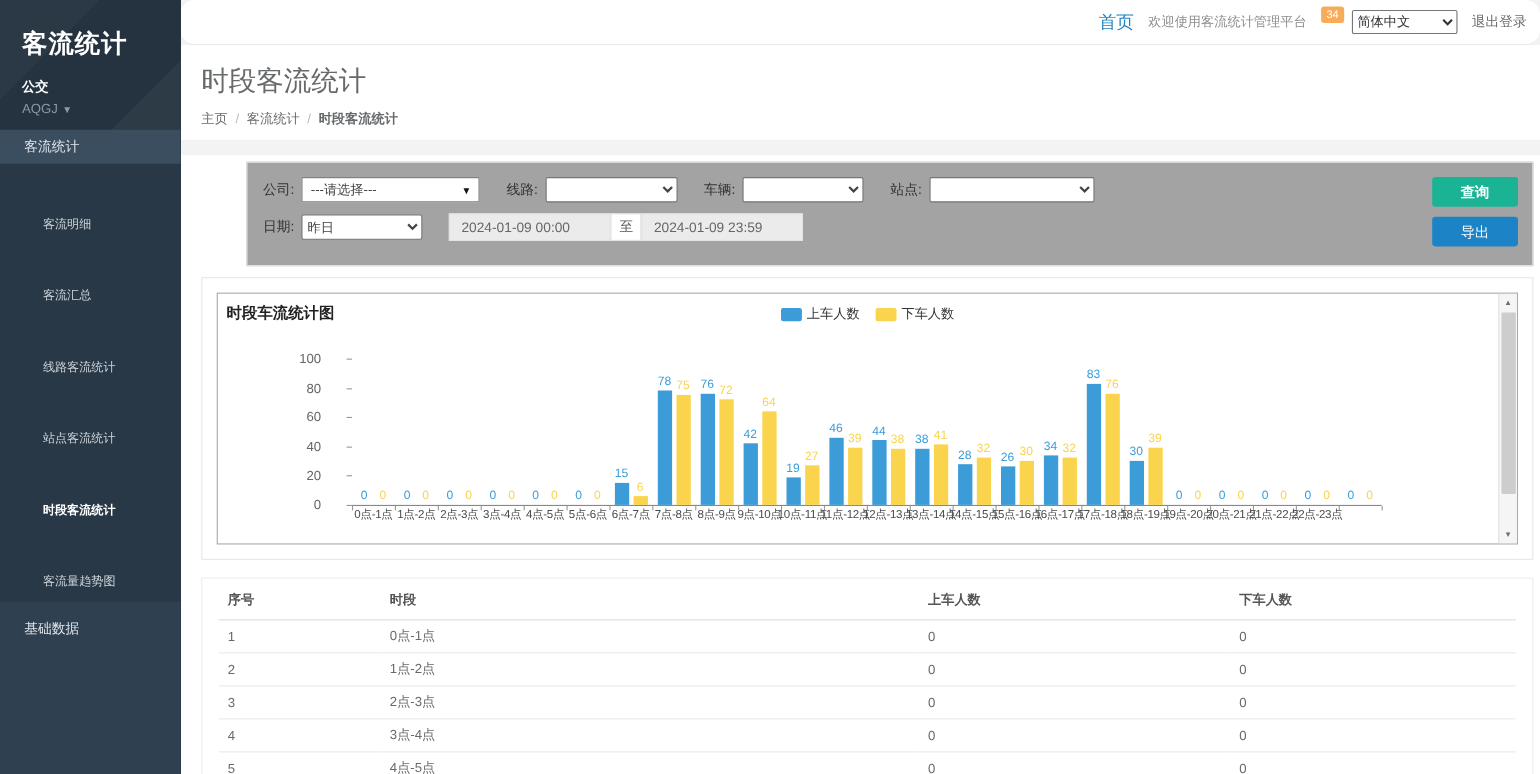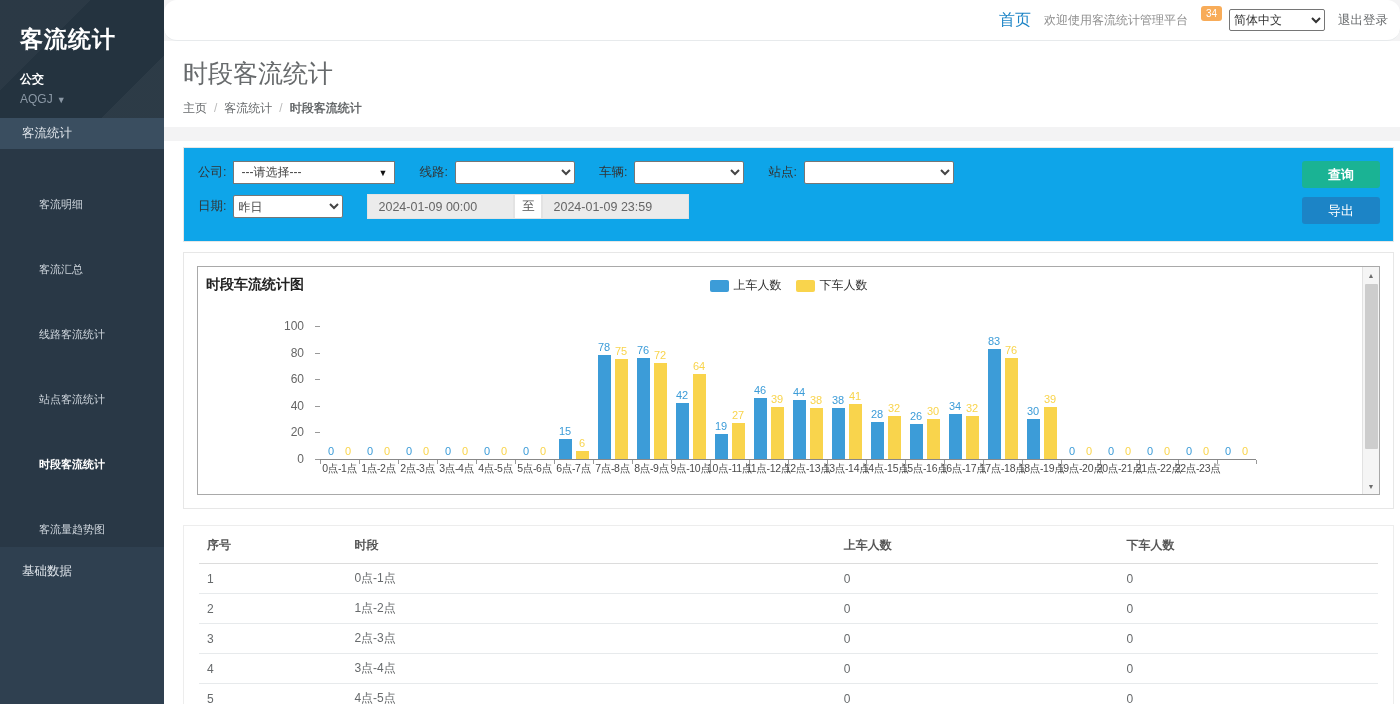--- a/index.html
+++ b/index.html
@@ -34,21 +34,21 @@
   .page-heading { background:#fff; padding:16px 0 10px 19px; margin-bottom:14px; }
   .page-title { font-size:25px; font-weight:400; color:#676a6c; }
   .breadcrumb { margin-top:10px; font-size:12px; color:#676a6c; }
   .breadcrumb .sep { color:#bbb; margin:0 7px; }
   .breadcrumb .crumb { color:#676a6c; cursor:pointer; text-decoration:none; }
   .breadcrumb .current { font-weight:bold; }
 
   .content { background:#fff; min-height:582px; padding:6px 6px 0 19px; }
 
   
-  .filter-card { position:relative; border:1px solid #e7e7e7; background:#0ea5e9; padding:13px 14px 12px 14px; }
+  .filter-card { position:relative; border:1px solid #e7e7e7; background:#a3a3a3; padding:13px 14px 12px 14px;margin-left:41px; }
   .filter-row { display:flex; align-items:center; margin-bottom:10px; }
   .filter-row:last-child { margin-bottom:0; }
   .f-label { font-size:12.5px; color:#333; margin-right:7px; }
   .fake-select { width:162px; height:23px; border:1px solid #767676; background:#fff; display:flex; align-items:center; justify-content:space-between; padding:0 7px; font-size:12px; color:#444; cursor:pointer; margin-right:24px; }
   .fake-select .tri { font-size:9px; color:#111; }
   select.f-select { height:23px; border:1px solid #767676; background:#fff; font-size:12px; color:#444; font-family:inherit; margin-right:24px; border-radius:2px; }
   .w120 { width:120px; } .w110 { width:110px; } .w150 { width:150px; }
   .date-input { height:25px; background:#ebebeb; border:1px solid #e3e3e3; color:#666; font-size:12.5px; padding:0 10px; width:147px; font-family:inherit; }
   .to-box { height:25px; border:1px solid #e3e3e3; background:#fff; color:#555; font-size:12.5px; width:28px; display:flex; align-items:center; justify-content:center; }
   .filter-actions { position:absolute; right:13px; top:13px; display:flex; flex-direction:column; gap:9px; }
@@ -59,21 +59,21 @@
   
   .chart-card { margin-top:10px; border:1px solid #e7e7e7; background:#fff; padding:13px; }
   .chart-box { position:relative; border:1px solid #a9a9a9; height:229px; padding:9px 24px 0 8px; overflow:hidden; }
   .chart-title { font-size:14px; font-weight:bold; color:#222; }
   .chart-legend { position:absolute; top:10px; left:50%; transform:translateX(-50%); display:flex; gap:14px; align-items:center; }
   .legend-item { display:flex; align-items:center; gap:5px; font-size:12px; color:#333; cursor:pointer; }
   .legend-item .swatch { width:19px; height:12px; border-radius:2px; display:inline-block; }
 
   .chart-plot { position:relative; padding-left:114px; margin-top:14px; }
   .y-axis { position:absolute; left:0; bottom:17px; width:114px; height:133px; }
-  .ylab { position:absolute; right:16px; font-size:12px; color:#666; line-height:13px; }
+  .ylab { position:absolute; right:28px; font-size:12px; color:#666; line-height:13px; }
   .ydash { position:absolute; right:0; width:5px; height:1px; background:#999; }
   .bars-area { display:flex; align-items:flex-end; width:936px; height:152px; border-bottom:1px solid #888; position:relative; }
   .bars-area::before { content:""; position:absolute; left:0; bottom:-5px; width:1px; height:4px; background:#999; }
   .bar-group { width:39px; flex:none; display:flex; justify-content:center; align-items:flex-end; gap:4px; position:relative; }
   .bar-group::after { content:""; position:absolute; right:-1px; bottom:-5px; width:1px; height:4px; background:#999; }
   .bar-col { display:flex; flex-direction:column; align-items:center; }
   .bar-val { font-size:11px; line-height:12px; margin-bottom:2px; }
   .bar { width:13px; }
   .x-labels { display:flex; width:936px; height:17px; }
   .xlab { width:39px; flex:none; display:flex; justify-content:center; }

